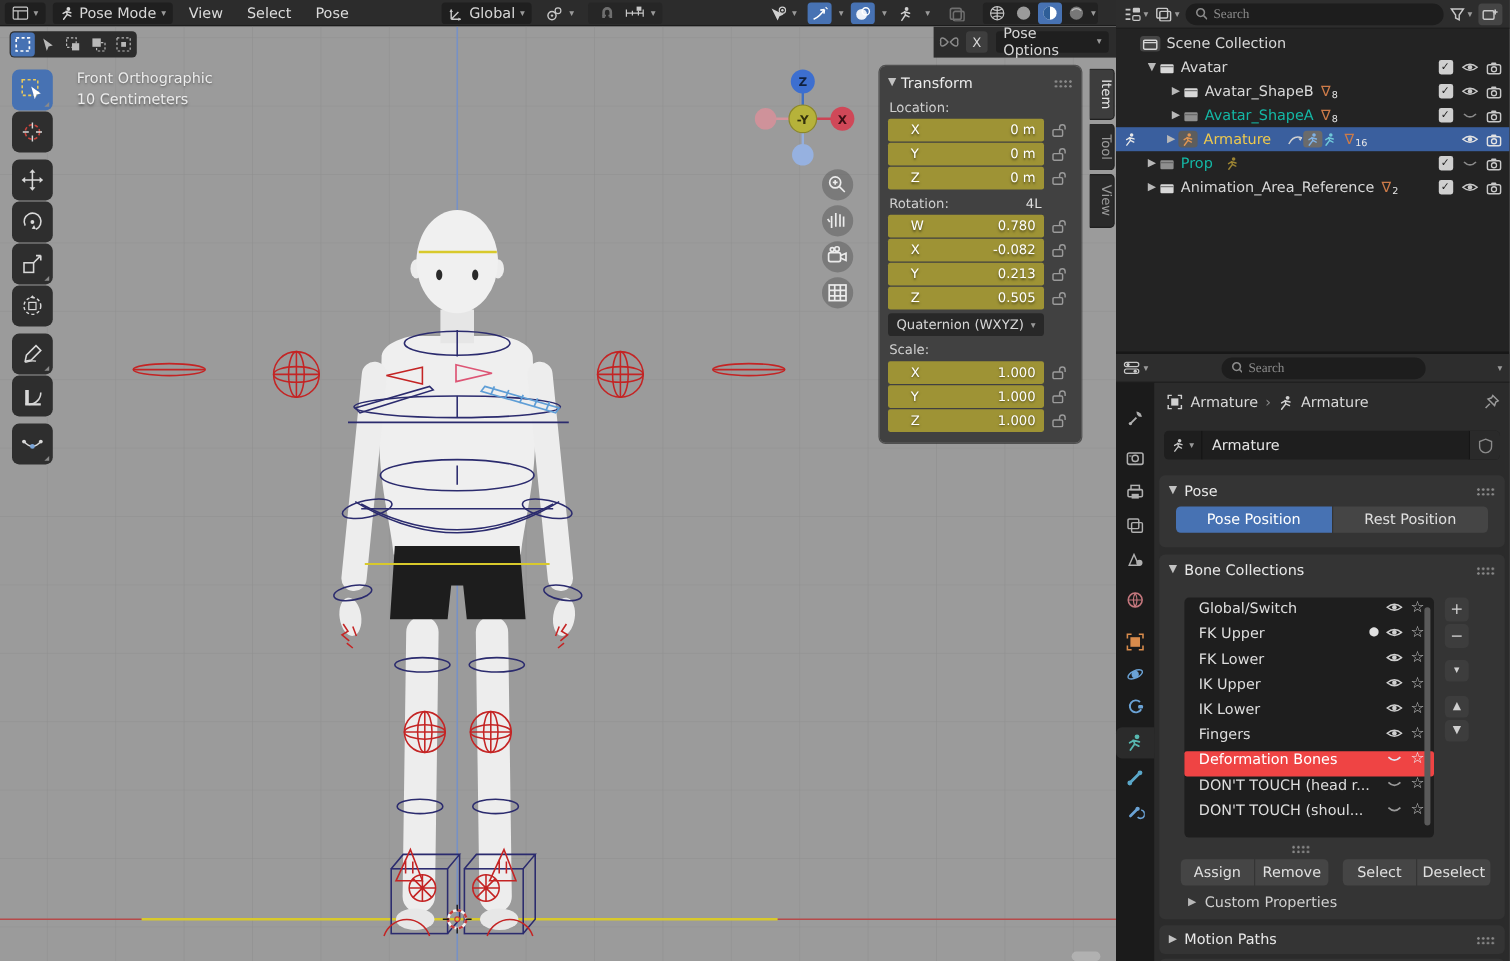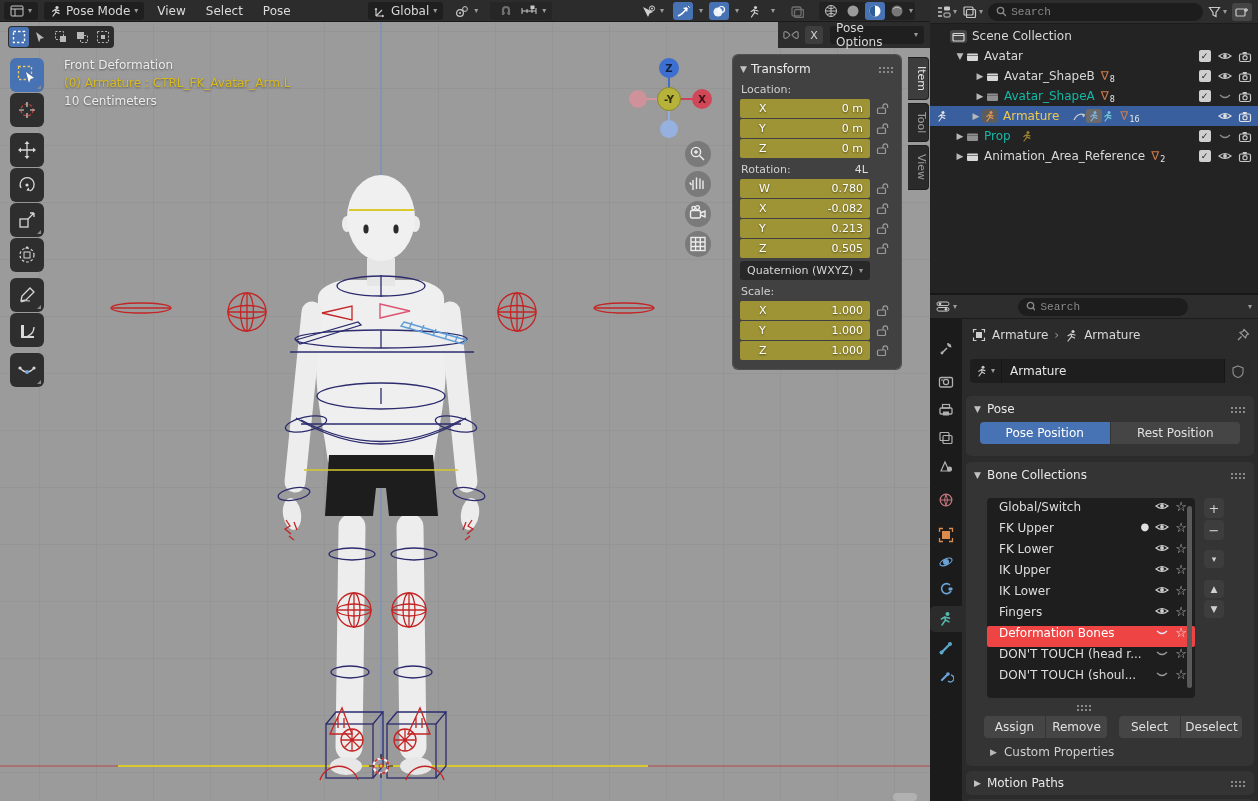--- a/index.html
+++ b/index.html
@@ -52,21 +52,21 @@
 
 #vp-tabs{position:absolute;left:908px;top:35px;display:flex;flex-direction:column;gap:3px}
 .vtab{writing-mode:vertical-rl;width:21px;padding:8px 0;text-align:center;font-size:11px;background:#2a2a2a;color:#9a9a9a;border-radius:0 4px 4px 0;border:1px solid #1f1f1f;border-left:none}
 .vtab.on{background:#3d3d3d;color:#e6e6e6}
 #vp-scroll{position:absolute;left:893px;top:771px;width:24px;height:8px;border-radius:4px;background:#b5b5b5;opacity:.85}
 
 
 #outliner{position:absolute;left:930px;top:0;width:328px;height:293px;background:#232323}
 .rg-head{height:24px;background:#2d2d2d;display:flex;align-items:center;gap:5px;padding:0 6px;border-bottom:1px solid #1c1c1c}
 .search{flex:1;display:flex;align-items:center;gap:5px;background:#1d1d1d;border-radius:10px;height:18px;padding:0 8px}
-.search input{background:transparent;border:none;outline:none;color:#cfcfcf;font-size:11px;width:100%;font-family:Liberation Mono, monospace}
+.search input{background:transparent;border:none;outline:none;color:#cfcfcf;font-size:11px;width:100%;font-family:Liberation Serif, serif}
 .search input::placeholder{color:#8a8a8a}
 .ol-rows{position:absolute;left:0;top:26px;right:0}
 .olrow{height:20px;display:flex;align-items:center;font-size:12px;color:#d8d8d8;position:relative;padding-right:6px}
 .olrow.sel{background:#3a5f9e}
 .olrow .exp{width:12px;color:#b8b8b8;font-size:9px;text-align:center}
 .olrow .lbl{margin-left:5px}
 .olrow .lbl.dim{color:#14b8a6}
 .olrow .lbl.act{color:#eec94d}
 .ol-right{margin-left:auto;display:flex;align-items:center;gap:5px}
 .slot{width:15px;display:flex;justify-content:center;align-items:center}
@@ -416,22 +416,21 @@
         </g>
       <g>
           <circle cx="698" cy="222" r="13" fill="#5e5e5e" opacity=".55" stroke="none"></circle>
           <rect x="691" y="215.5" width="14" height="13"></rect>
           <path d="M691 220 h14 M691 224.5 h14 M695.6 215.5 v13 M700.3 215.5 v13"></path>
         </g>
     </g>
   </svg>
 
   <div id="vp-info">
-    <div class="l1">Front Deformation</div>
-    <div class="l2">(0) Armature : CTRL_FK_Avatar_Arm.L</div>
+    <div class="l1">Front Orthographic</div>
     <div class="l3">10 Centimeters</div>
   </div>
 
   <div id="selmodes">
     <span class="smbtn on">
         <svg width="14" height="14">
           <rect x="1.5" y="1.5" width="11" height="11" fill="none" stroke="#fff" stroke-width="1.4" stroke-dasharray="2.5 2"></rect>
         </svg>
       </span>
     <span class="smbtn">

